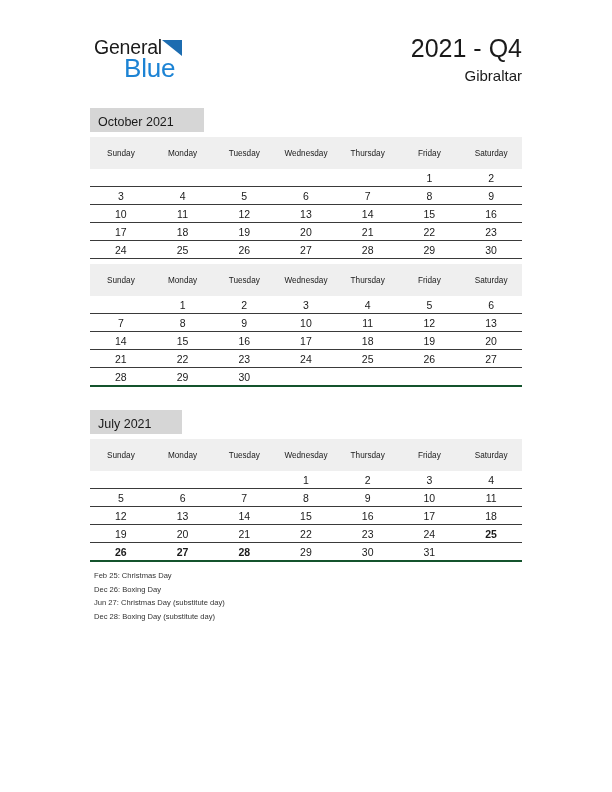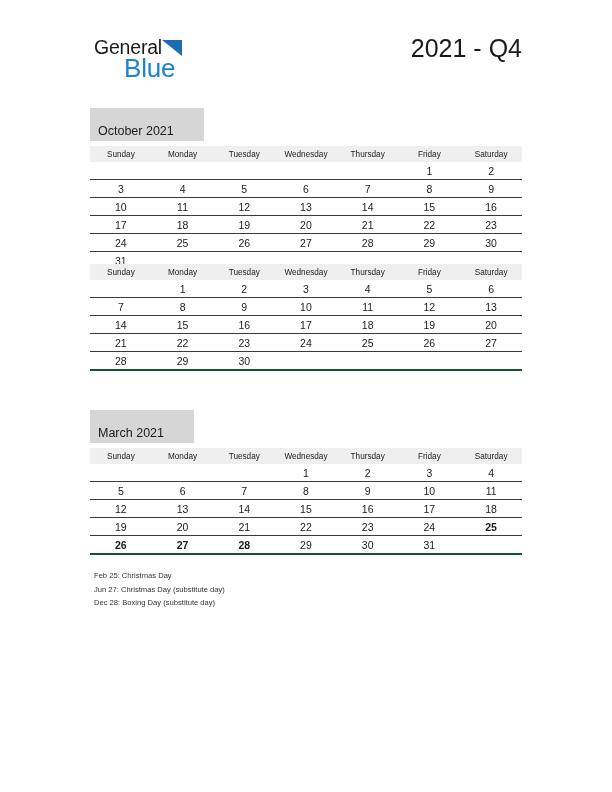--- a/index.html
+++ b/index.html
@@ -83,39 +83,39 @@
   .month-block {
     position: absolute;
     left: 90px;
     width: 432px;
   }
   .month-title {
     display: inline-block;
     background: #d6d6d6;
     font-size: 12.5px;
     color: #1a1a1a;
-    padding: 16px 30px 3px 8px;
+    padding: 7px 30px 3px 8px;
     line-height: 14px;
     white-space: nowrap;
   }
   table.cal {
     border-collapse: collapse;
     width: 432px;
     table-layout: fixed;
     margin-top: 5px;
   }
   table.cal th {
     background: #efefef;
     font-size: 8.2px;
     font-weight: normal;
     color: #1a1a1a;
     height: 16px;
     text-align: center;
     border: none;
-    padding: 0;
+    padding: 8px;
   }
   table.cal td {
     font-size: 10.5px;
     color: #1a1a1a;
     height: 17px;
     text-align: center;
     vertical-align: middle;
     padding: 0;
     border-top: 1px solid #3a3a3a;
     border-bottom: none;
@@ -151,20 +151,21 @@
 <div class="header">
 
   <div class="logo">
     <span class="logo-general">General</span>
     <span class="logo-tri"></span>
     <span class="logo-blue">Blue</span>
   </div>
 
   <div class="title-block">
     <div class="title-main">2021 - Q4</div>
+    <div class="title-sub">Gibraltar</div>
   </div>
 
 </div>
 
 <div class="month-block" id="month-0" style="top:108px;">
   <div class="month-title">October 2021</div>
   <table class="cal">
     <thead>
         <tr>
           <th>Sunday</th>
@@ -292,21 +293,21 @@
           <td class="empty">&nbsp;</td>
           <td class="empty">&nbsp;</td>
           <td class="empty">&nbsp;</td>
           <td class="empty">&nbsp;</td>
         </tr>
       </tbody>
   </table>
 </div>
 
 <div class="month-block" id="month-2" style="top:410px;">
-  <div class="month-title">March 2021</div>
+  <div class="month-title">July 2021</div>
   <table class="cal">
     <thead>
         <tr>
           <th>Sunday</th>
           <th>Monday</th>
           <th>Tuesday</th>
           <th>Wednesday</th>
           <th>Thursday</th>
           <th>Friday</th>
           <th>Saturday</th>
@@ -357,15 +358,16 @@
           <td>30</td>
           <td>31</td>
           <td class="empty">&nbsp;</td>
         </tr>
       </tbody>
   </table>
 </div>
 
 <div class="notes" style="top:569px;">
     <div class="note-line">Feb 25: Christmas Day</div>
+    <div class="note-line">Dec 26: Boxing Day</div>
     <div class="note-line">Jun 27: Christmas Day (substitute day)</div>
     <div class="note-line">Dec 28: Boxing Day (substitute day)</div>
   </div>
 
 </body></html>

